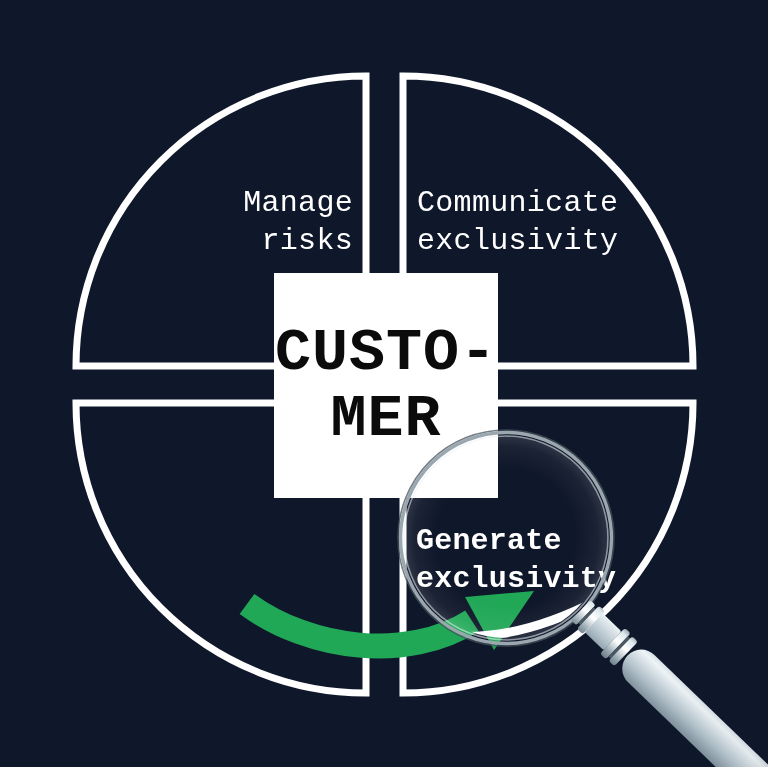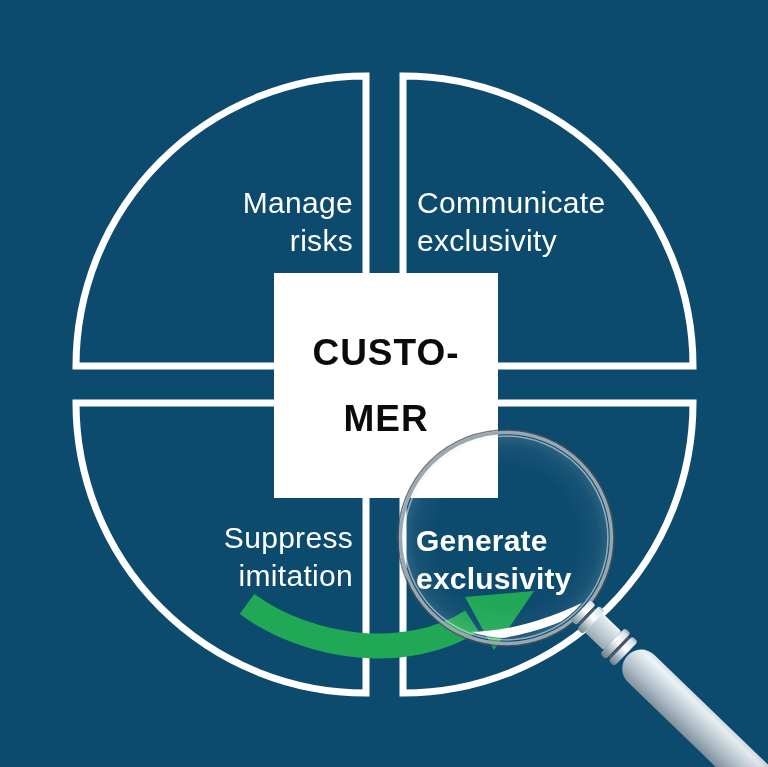--- a/index.html
+++ b/index.html
@@ -1,22 +1,22 @@
 <!DOCTYPE html>
 <html><head>
 <meta charset="utf-8">
 <style>
   html, body { margin: 0; padding: 0; background: #000; }
   .stage {
     position: relative;
     width: 768px;
     height: 767px;
-    background: #0c4a6e;
+    background: #0f172a;
     overflow: hidden;
-    font-family: Liberation Sans, sans-serif;
+    font-family: Liberation Mono, monospace;
   }
   .stage svg { position: absolute; left: 0; top: 0; }
   .txt-layer { position: absolute; inset: 0; }
   .qlabel {
     position: absolute;
     color: #fff;
     font-size: 30px;
     line-height: 38px;
     white-space: pre-line;
     letter-spacing: 0.3px;
@@ -30,21 +30,21 @@
   #label-bottom-right  { left: 416px; width: 280px; top: 522px; }
   .center-box {
     position: absolute;
     left: 274px; top: 273px;
     width: 224px; height: 225px;
     background: #fff;
     display: flex; align-items: center; justify-content: center;
   }
   .center-label {
     color: #0b0b0b;
-    font-size: 37px;
+    font-size: 60px;
     line-height: 66px;
     font-weight: 700;
     letter-spacing: 1px;
     text-align: center;
     white-space: pre-line;
   }
   .arrow-caption {
     position: absolute;
     left: 0; right: 4px; top: 693px;
     text-align: center;
@@ -69,22 +69,20 @@
       <path d="M 247 604 C 310 650 408 662 472 621" stroke="#21a857" stroke-width="25" fill="none"></path>
       <polygon points="465,597 534,591 494,650" fill="#21a857"></polygon>
     </g>
   </svg>
 
   <div class="txt-layer">
     <div class="qlabel align-right" id="label-top-left">Manage
 risks</div>
     <div class="qlabel" id="label-top-right">Communicate
 exclusivity</div>
-    <div class="qlabel align-right" id="label-bottom-left">Suppress
-imitation</div>
     <div class="qlabel bold" id="label-bottom-right">Generate
 exclusivity</div>
 
     <div class="center-box">
       <div class="center-label">CUSTO-
 MER</div>
     </div>
 
   </div>
 

